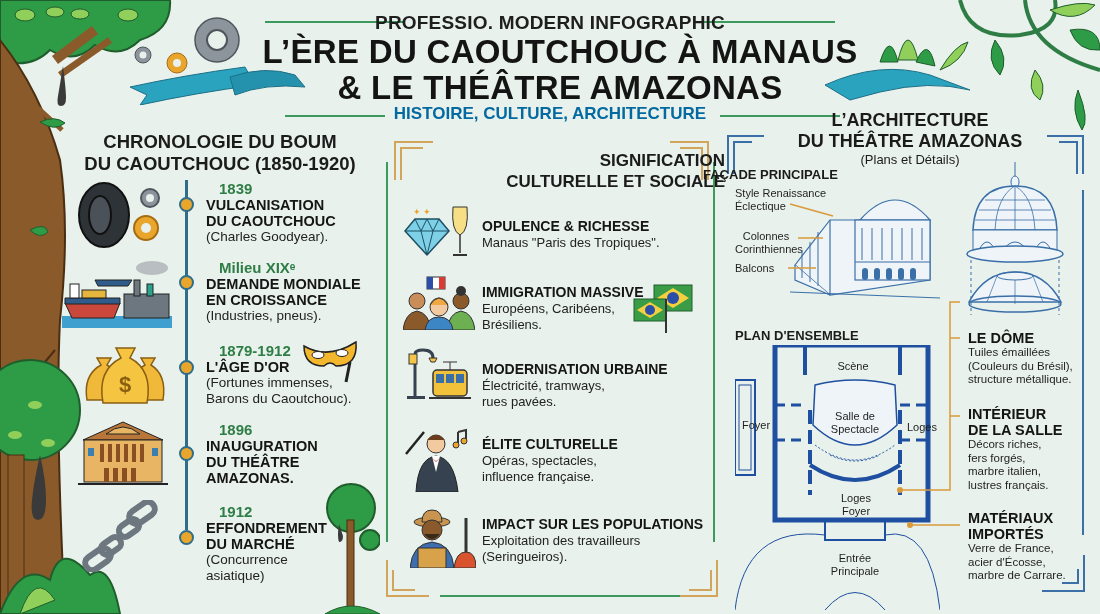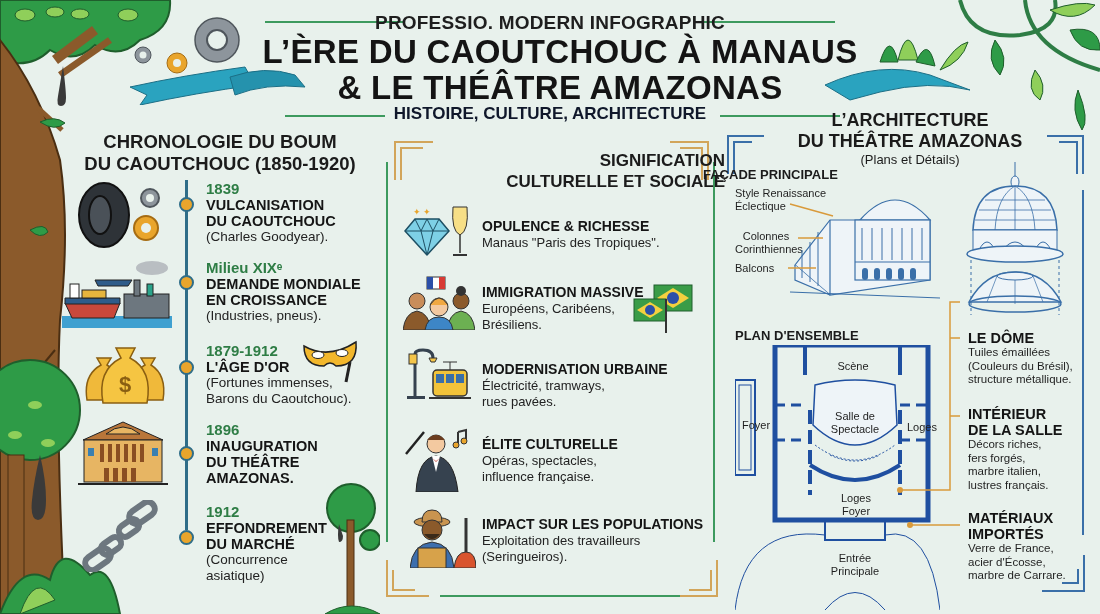--- a/index.html
+++ b/index.html
@@ -19,35 +19,35 @@
   }
   .header-line { height: 2px; background: #3d9a5e; }
   .header-title {
     left: 0; width: 1100px; top: 34px; text-align: center;
     font-weight: 700; font-size: 33px; line-height: 36px; color: #141414;
     letter-spacing: 0.3px;
     padding-left: 20px;
   }
   .header-sub {
     left: 0; width: 1100px; top: 104px; text-align: center;
-    font-weight: 700; font-size: 17px; color: #0f172a;
+    font-weight: 700; font-size: 17px; color: #0369a1;
   }
 
   
   .left-title {
     left: 60px; width: 320px; top: 131px; text-align: center;
     font-weight: 700; font-size: 18.5px; line-height: 22px; color: #1b1b1b;
   }
   .tl-line { left: 185px; top: 180px; width: 3px; height: 350px; background: #2f6d88; }
   .tl-dot {
     width: 15px; height: 15px; border-radius: 50%;
     background: #e9a52c; border: 2.5px solid #2f6d88;
   }
   .tl-item { left: 206px; width: 180px; }
-  .tl-date { color: #2e7d45; font-weight: 700; font-size: 15px; line-height: 17px; }
+  .tl-date { color: #2e7d45; font-weight: 700; font-size: 15px; line-height: 17px; margin-left: 13px; }
   .tl-head { font-weight: 700; font-size: 14.5px; line-height: 16px; color: #151515; }
   .tl-desc { font-size: 13.5px; line-height: 16px; color: #222; }
 
   
   .mid-title {
     left: 385px; width: 340px; top: 150px; text-align: right;
     font-weight: 700; font-size: 17px; line-height: 21px;
   }
   .mid-item { left: 482px; width: 240px; }
   .mid-head { font-weight: 700; font-size: 14px; line-height: 17px; color: #151515; }

